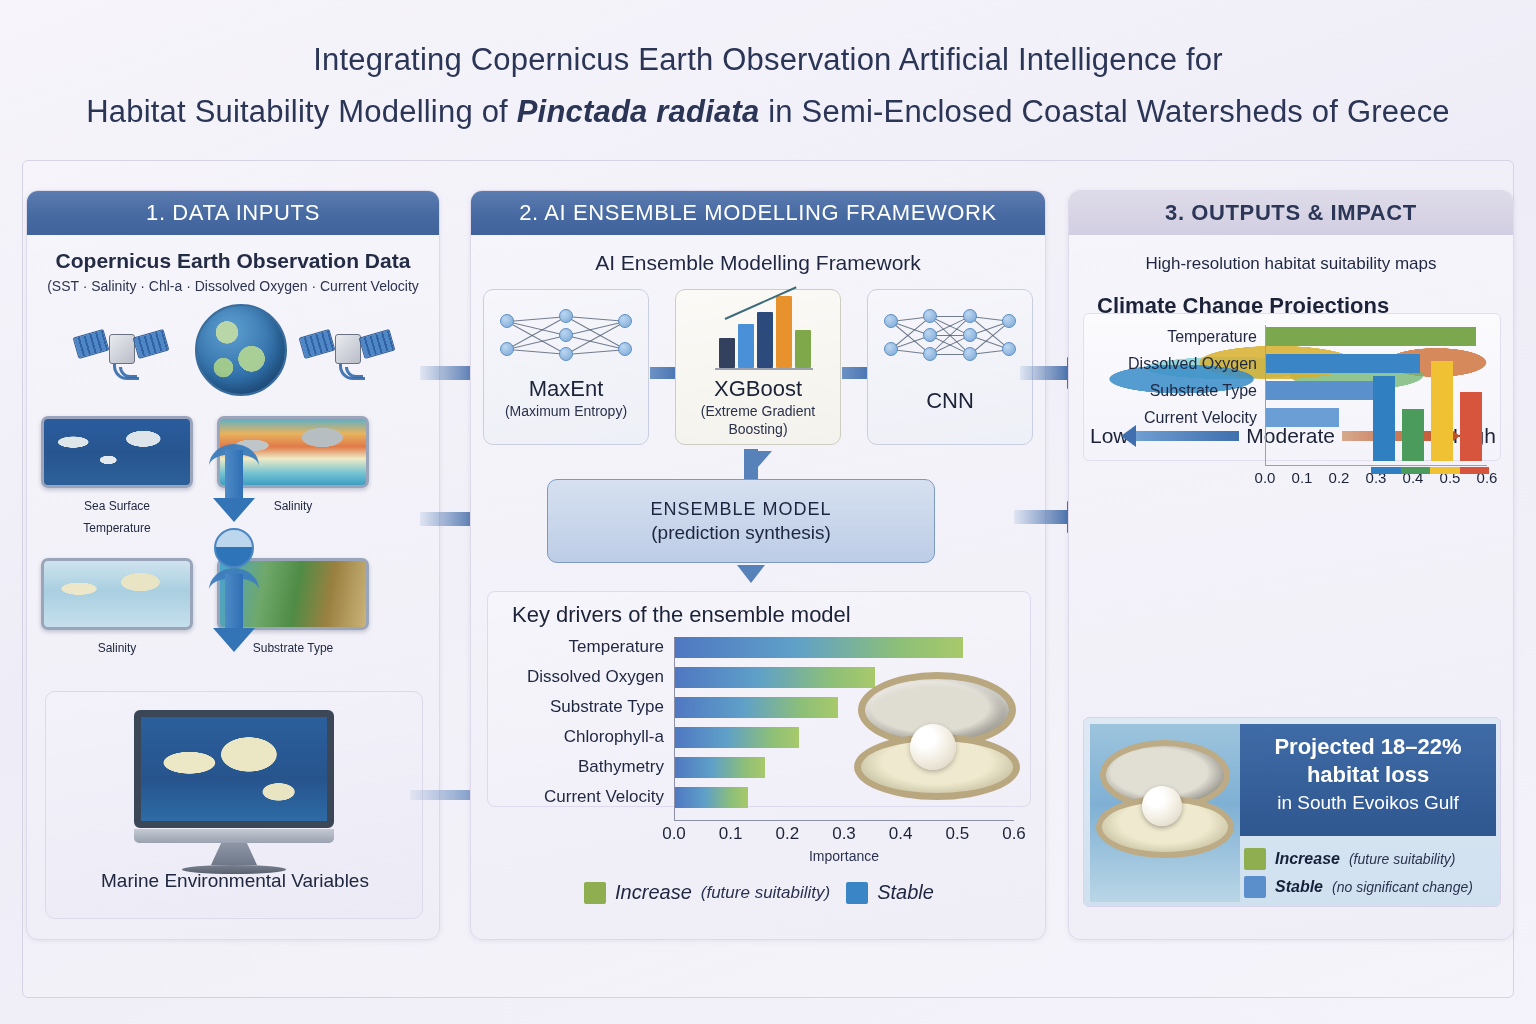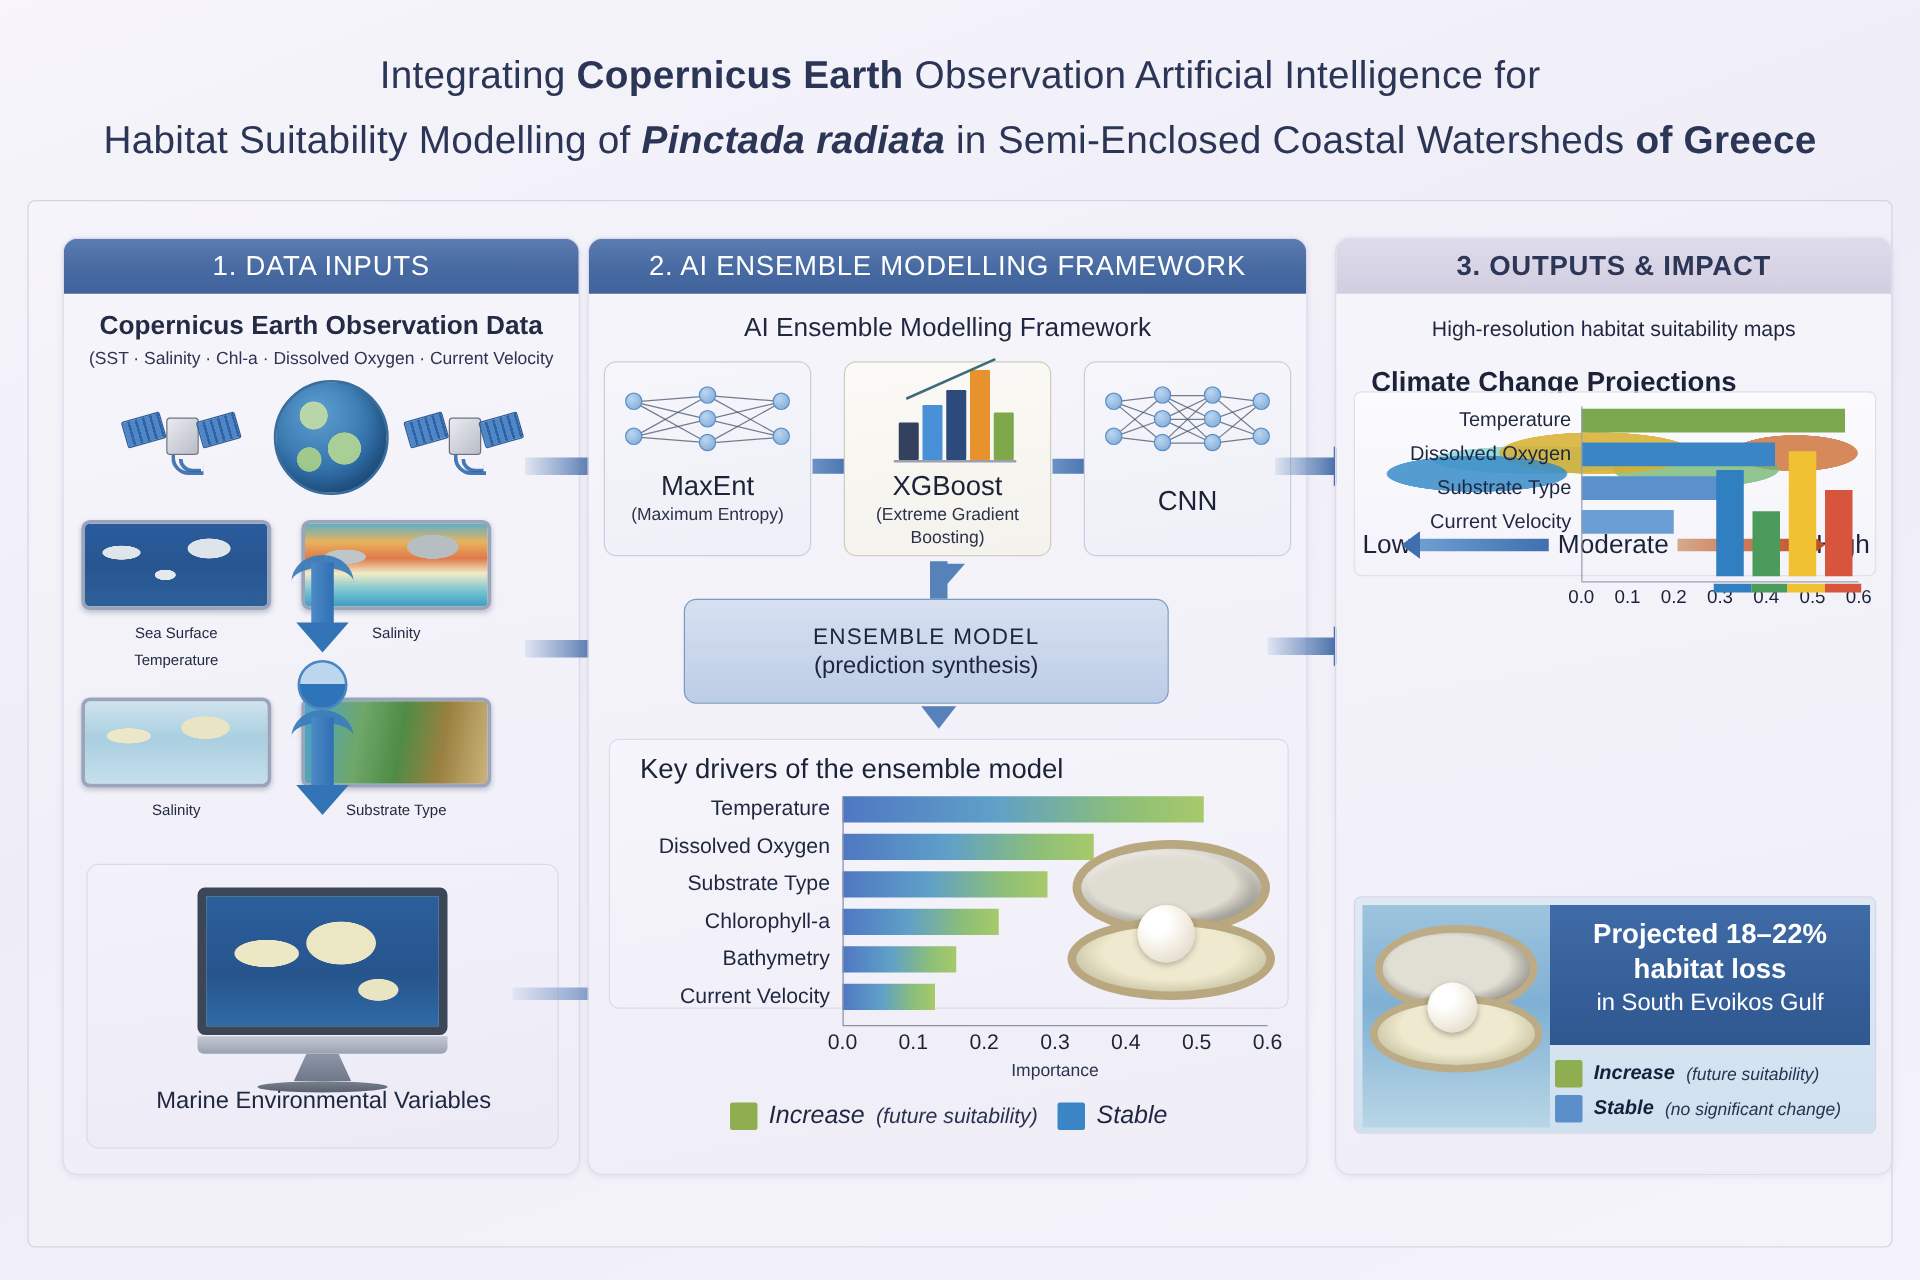--- a/index.html
+++ b/index.html
@@ -15,40 +15,40 @@
   }
   
   #title-block {
     position: absolute; left: 0; top: 34px; width: 1536px;
     text-align: center; color: #2b3556;
   }
   #title-block .tline {
     font-size: 31px; line-height: 52px; letter-spacing: .2px;
     font-weight: 400; white-space: nowrap;
   }
-  .tb { font-weight: 700; }
+  .tb { font-weight: 400; }
   .ti { font-style: italic; font-weight: 600; }
 
   
   #frame {
     position: absolute; left: 22px; top: 160px;
     width: 1492px; height: 838px;
     border: 1px solid #d7d3e6; border-radius: 6px;
     background: rgba(255,255,255,0.18);
   }
 
   
   .panel {
     position: absolute; top: 190px;
     background: linear-gradient(170deg,#f6f5fb 0%,#efeef7 100%);
     border: 1px solid #dedaec; border-radius: 12px;
     box-shadow: 0 1px 5px rgba(90,90,130,.10);
     overflow: hidden;
   }
-  #panel-1 { left: 50px;   width: 414px; height: 750px; }
+  #panel-1 { left: 26px;   width: 414px; height: 750px; }
   #panel-2 { left: 470px;  width: 576px; height: 750px; }
   #panel-3 { left: 1068px; width: 446px; height: 750px; }
 
   .panel-header {
     height: 44px; display: flex; align-items: center; justify-content: center;
     font-size: 22px; letter-spacing: .6px;
   }
   .hdr-blue {
     background: linear-gradient(180deg,#5b7cb0 0%,#476aa2 55%,#41639b 100%);
     color: #ffffff;

